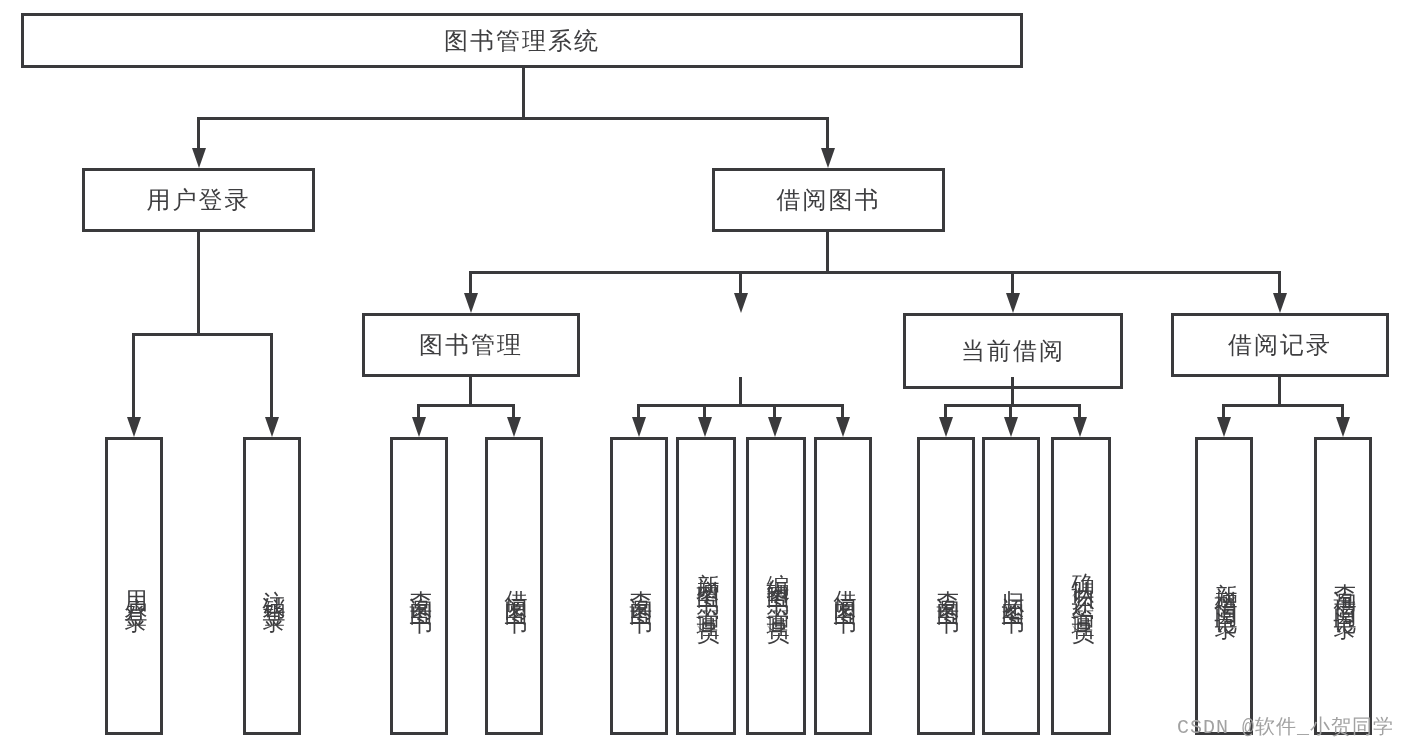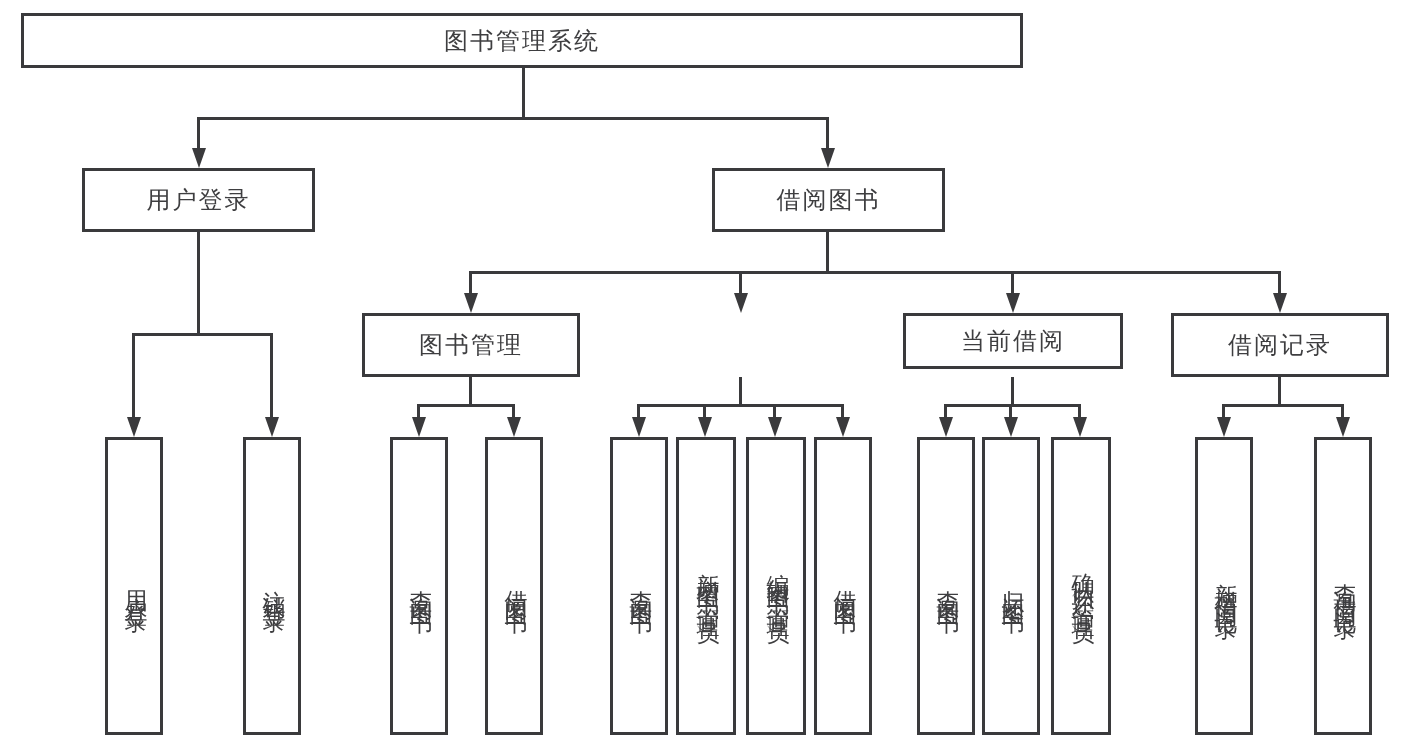--- a/index.html
+++ b/index.html
@@ -87,21 +87,21 @@
   <div class="vline" style="left:739px;top:271px;height:24px;"></div>
   <div class="arrowhead" style="left:734px;top:293px;"></div>
   <div class="vline" style="left:1011px;top:271px;height:24px;"></div>
   <div class="arrowhead" style="left:1006px;top:293px;"></div>
   <div class="vline" style="left:1278px;top:271px;height:24px;"></div>
   <div class="arrowhead" style="left:1273px;top:293px;"></div>
 
   <div class="node hnode" style="left:362px;top:313px;width:218px;height:64px;">
     <span>图书管理</span>
   </div>
-  <div class="node hnode" style="left:903px;top:313px;width:220px;height:56px;">
+  <div class="node hnode" style="left:903px;top:313px;width:220px;height:76px;">
     <span>当前借阅</span>
   </div>
   <div class="node hnode" style="left:1171px;top:313px;width:218px;height:64px;">
     <span>借阅记录</span>
   </div>
 
   <div class="vline" style="left:469px;top:377px;height:30px;"></div>
   <div class="hline" style="left:417px;top:404px;width:98px;"></div>
   <div class="vline" style="left:417px;top:404px;height:15px;"></div>
   <div class="arrowhead" style="left:412px;top:417px;"></div>
@@ -172,14 +172,15 @@
     <span class="vtext">确认归还（管理员）</span>
   </div>
 
   <div class="node vnode" style="left:1195px;top:437px;">
     <span class="vtext">新增借阅记录</span>
   </div>
   <div class="node vnode" style="left:1314px;top:437px;">
     <span class="vtext">查询借阅记录</span>
   </div>
 
+  <div class="watermark">CSDN @软件_小贺同学</div>
 
 </div>
 
 </body></html>

